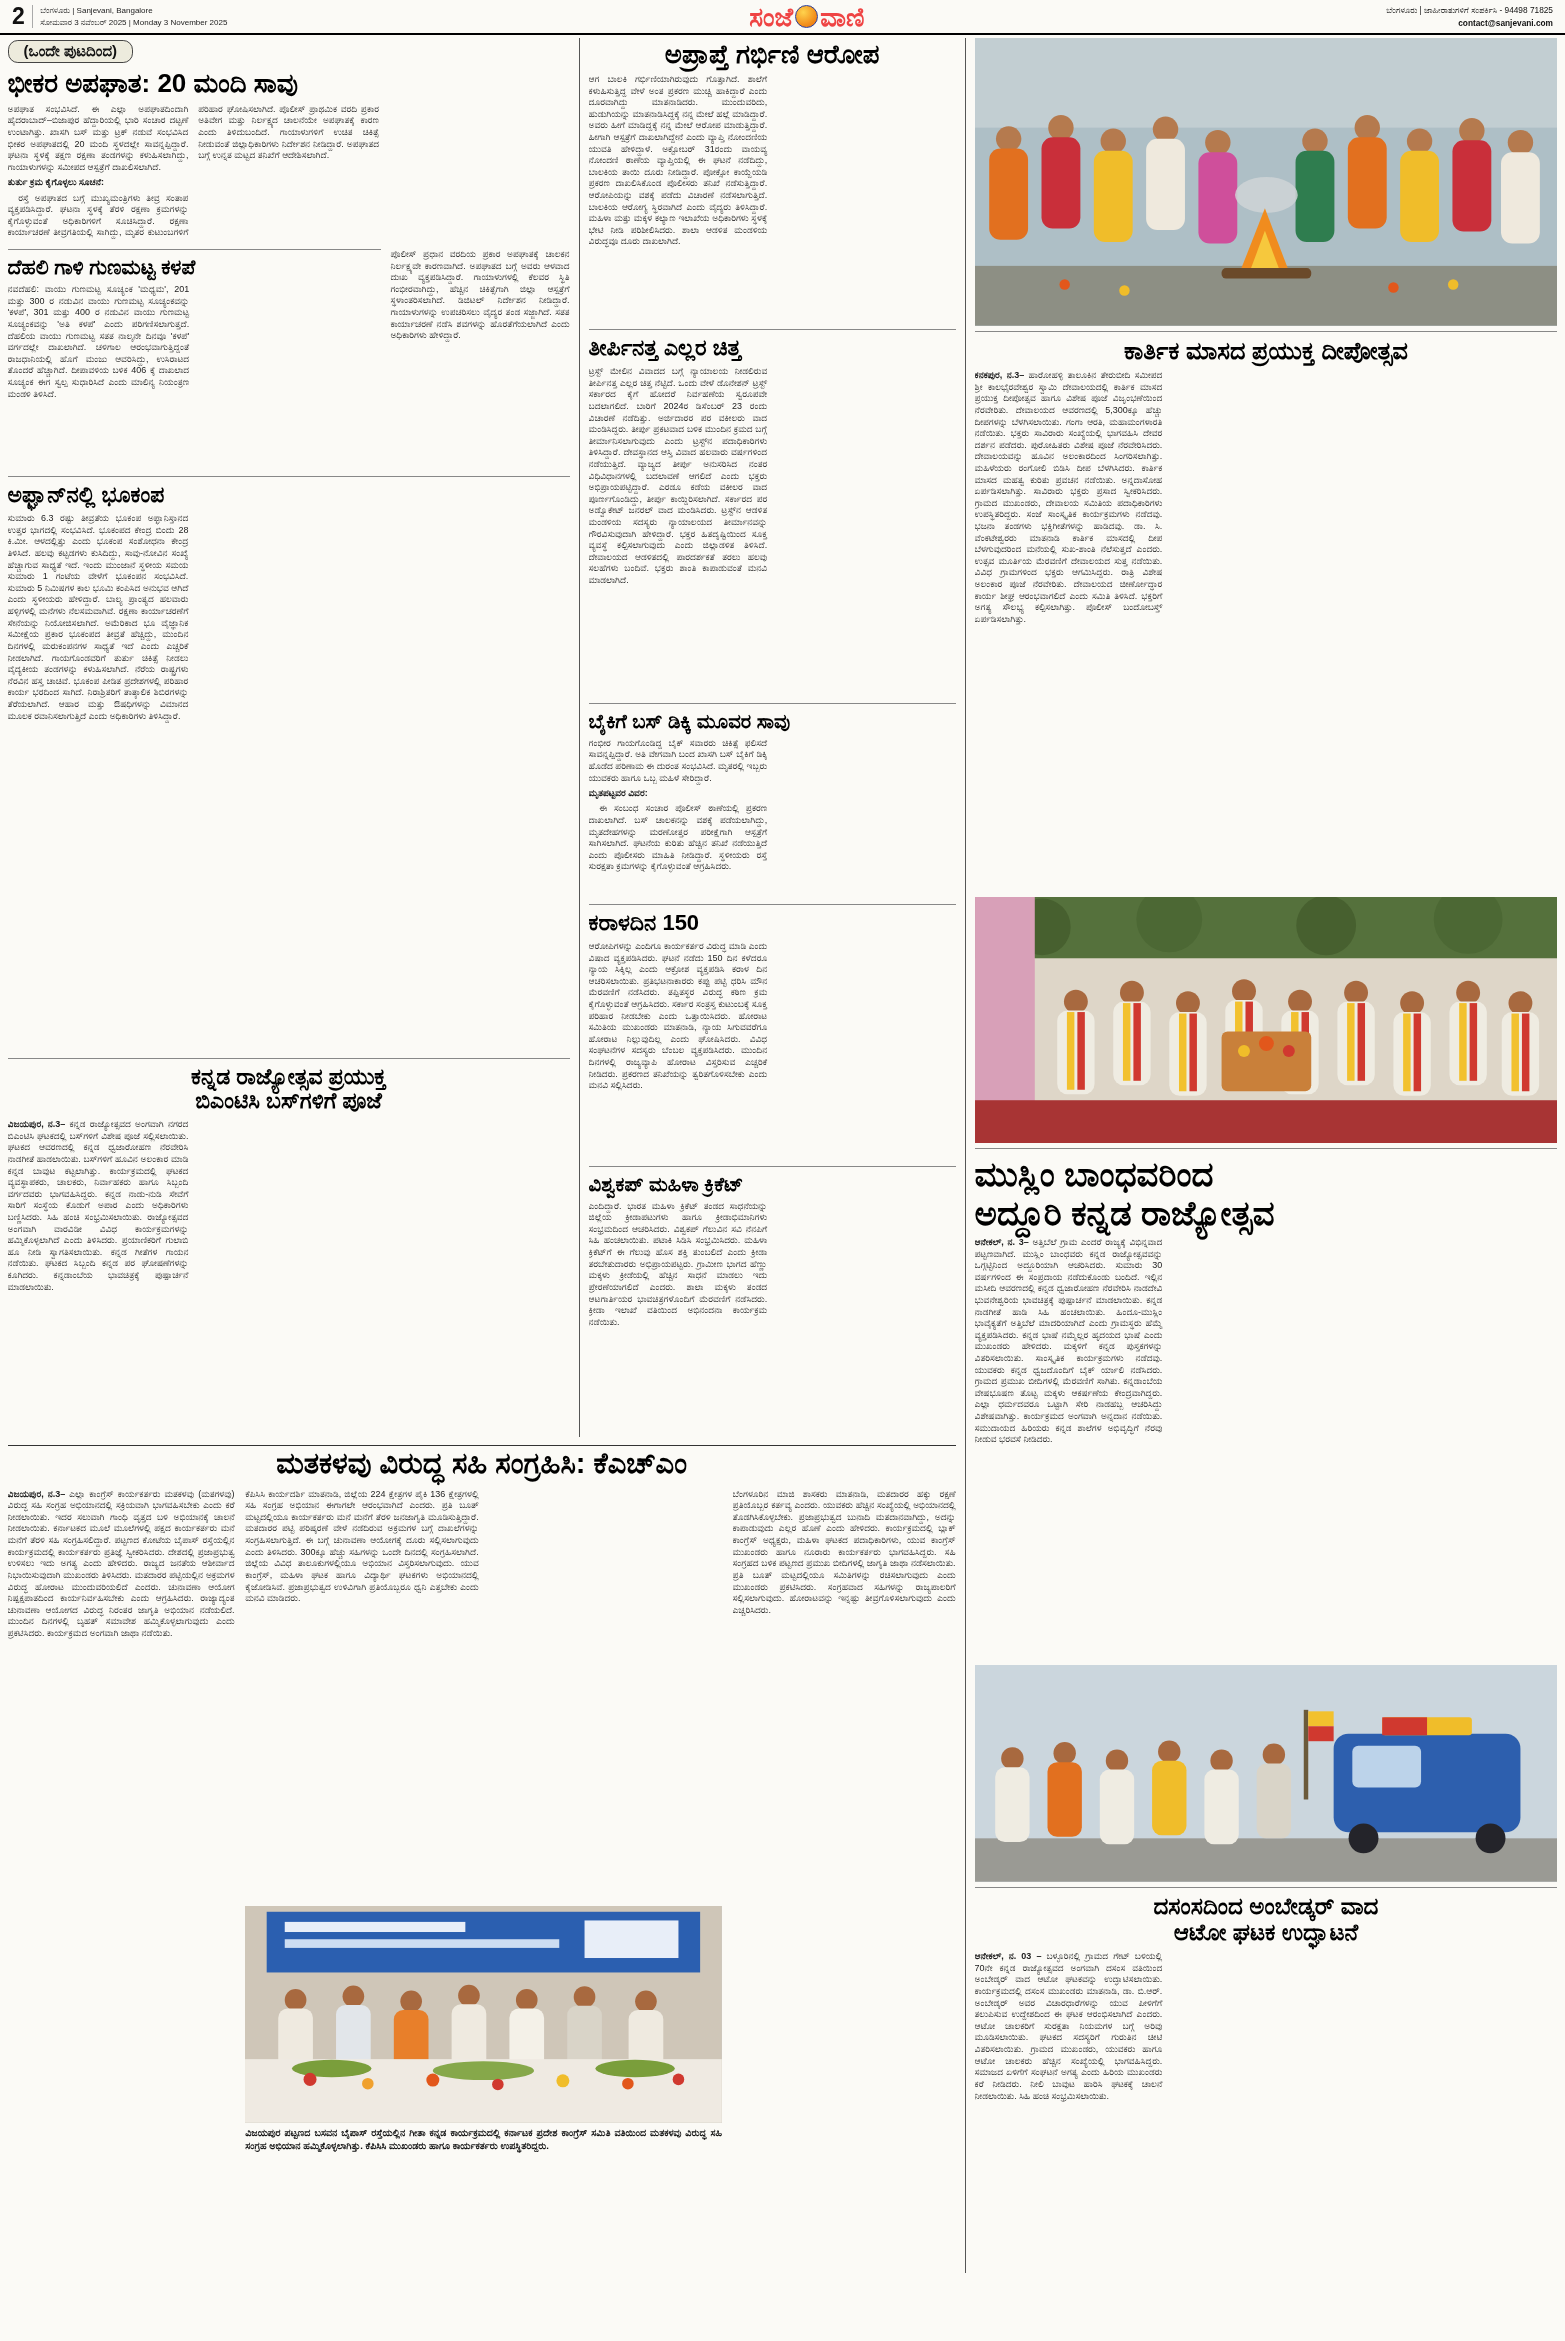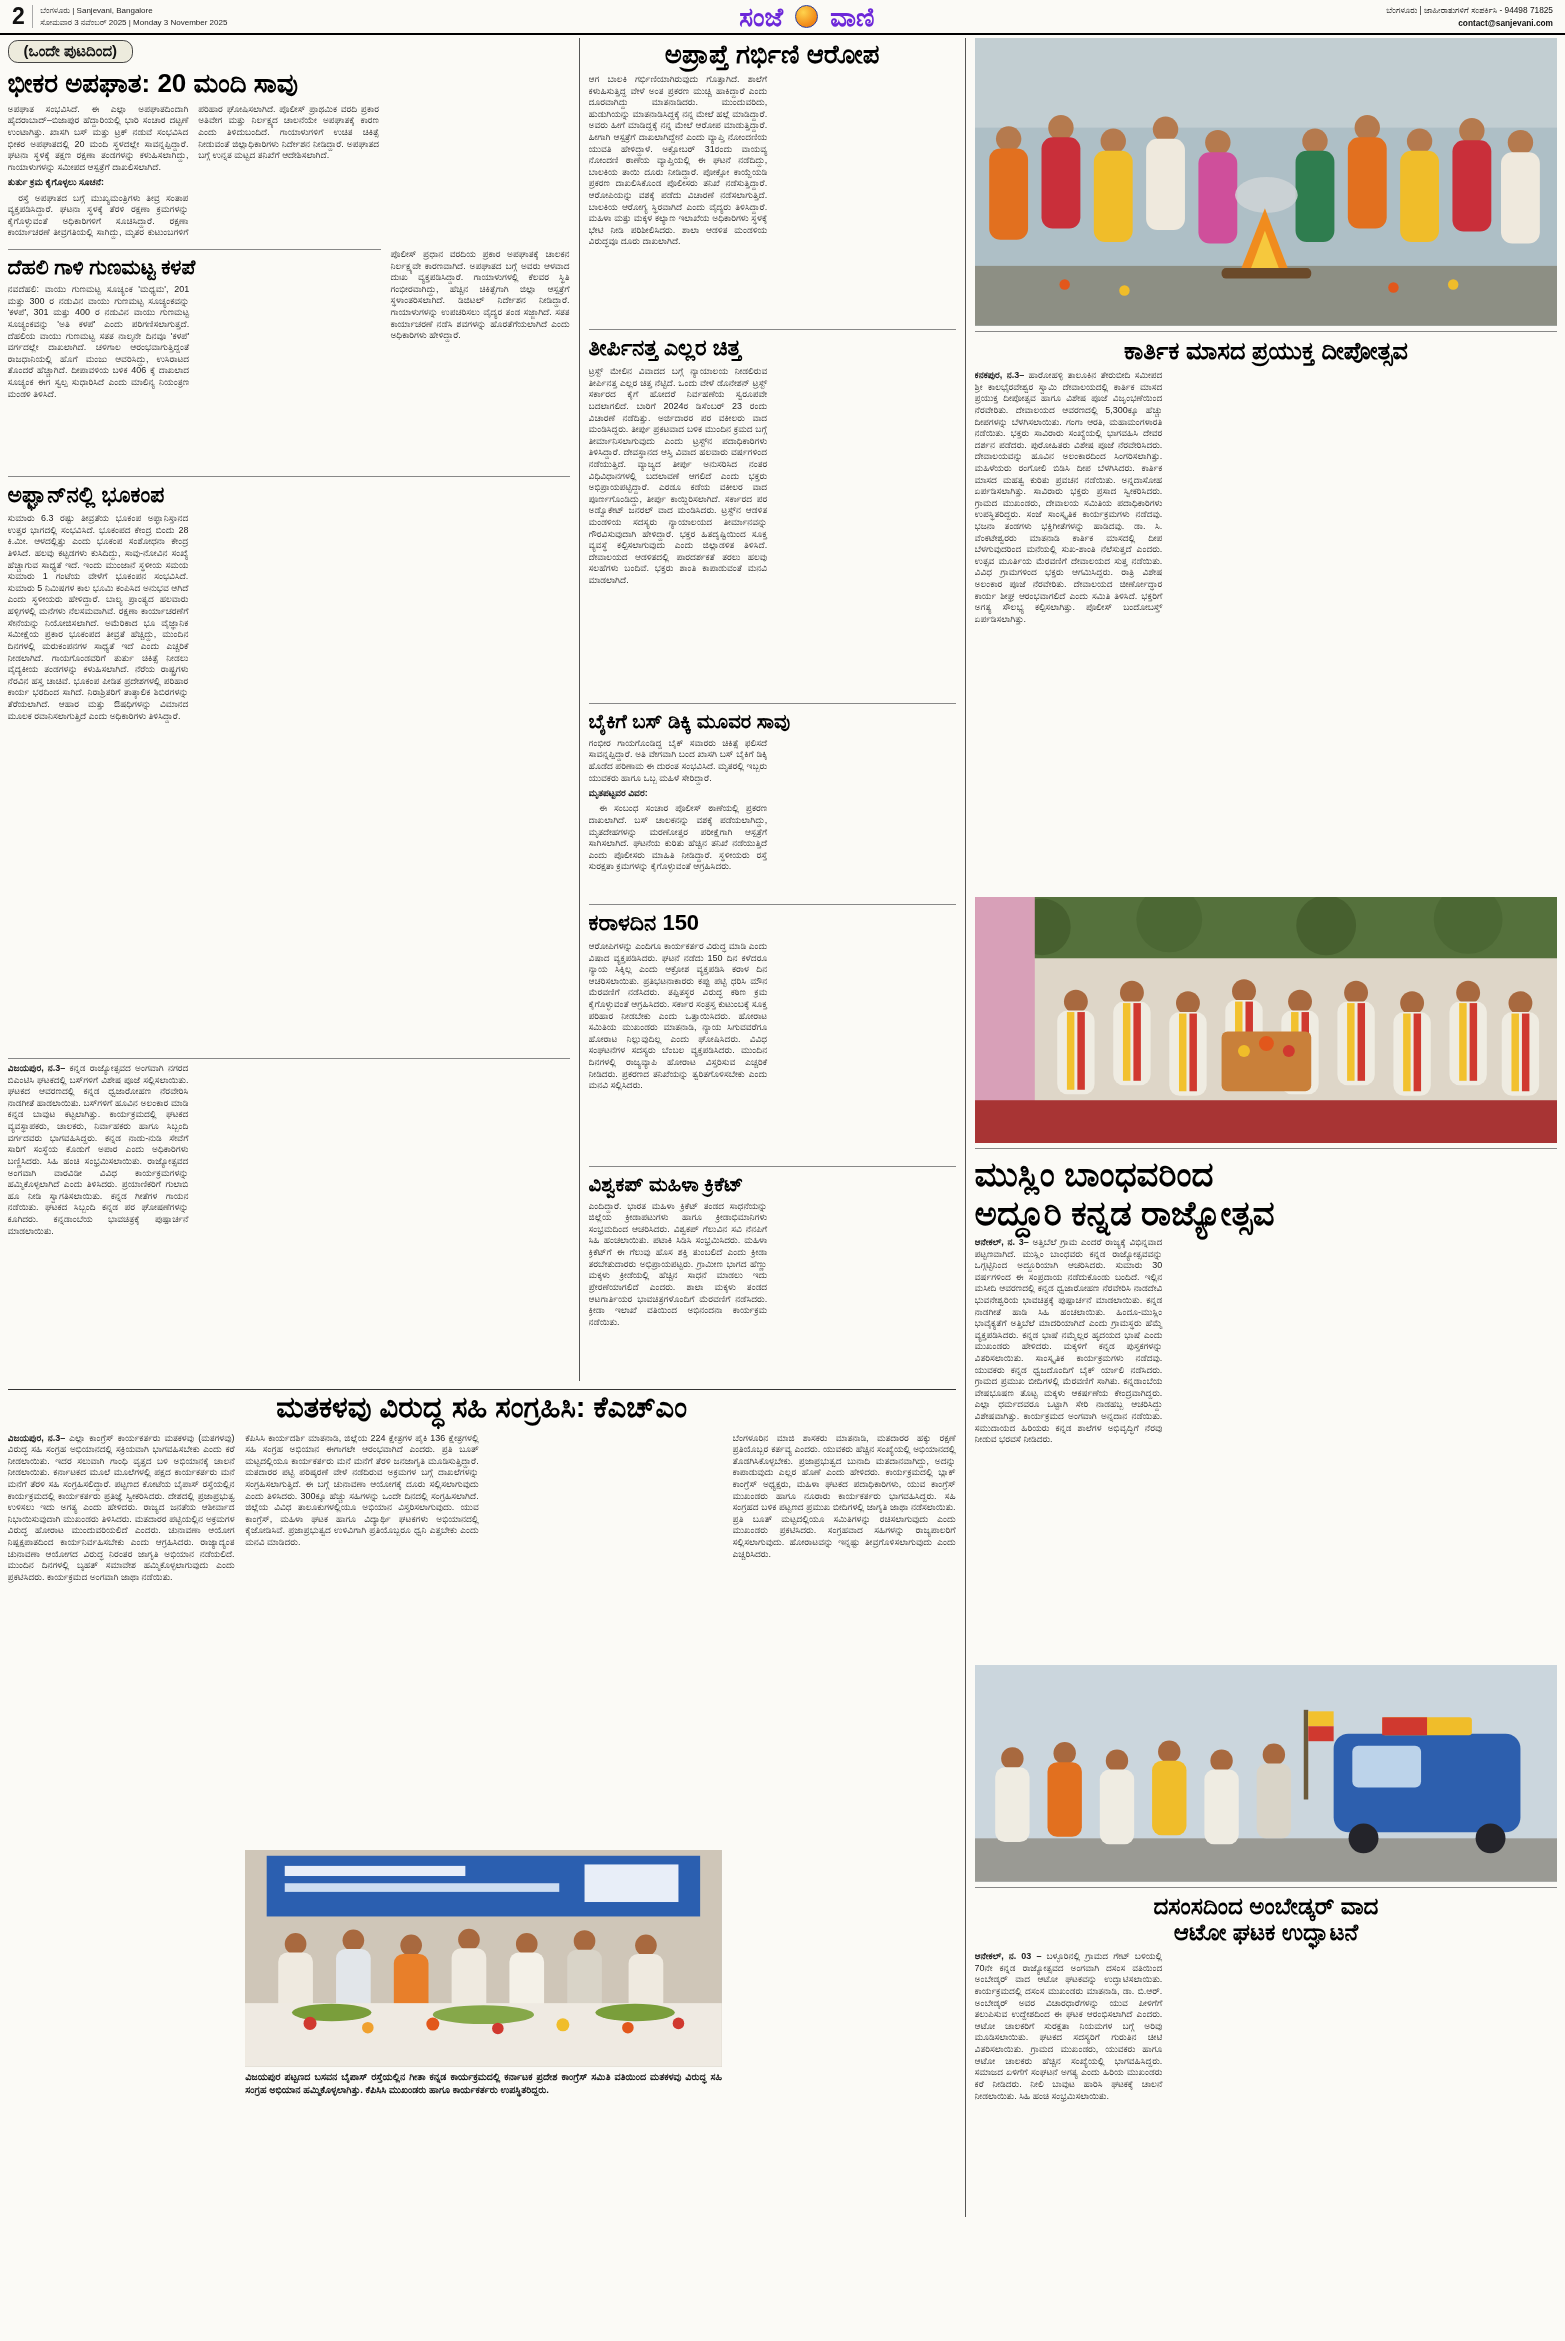--- a/index.html
+++ b/index.html
@@ -10,21 +10,21 @@
     margin:0 auto;
   }
   
   .header {
     display:flex; align-items:center; justify-content:space-between;
     padding:2.3px 12px; height:35px; border-bottom:2.3px solid #000;
   }
   .h-left { display:flex; align-items:center; }
   .pagenum { font-size:23px; font-weight:700; margin-right:7.6px; line-height:1; }
   .pub-info { font-size:8px; line-height:1.4; color:#222; border-left:0.8px solid #aaa; padding-left:6.8px; }
-  .masthead { font-size:26px; font-weight:700; color:#6d28d9; display:flex; align-items:center; gap:12px; line-height:1; }
+  .masthead { font-size:26px; font-weight:700; color:#ef4444; display:flex; align-items:center; gap:2px; line-height:1; }
   .logo-icon {
     width:23px; height:23px; border-radius:50%;
     background:radial-gradient(circle at 35% 30%, #ffd34d, #f08414 72%);
     display:inline-block; border:1.5px solid #2a3f9e;
   }
   .h-right { font-size:8.3px; text-align:right; line-height:1.45; color:#111; }
   .h-right .line2 { font-weight:700; }
   
   .main { display:flex; padding:3px 7.6px 0; }
   .left-wrap { width:948px; }
@@ -116,20 +116,24 @@
           </div>
 
           <article>
             <h2 class="headline" style="font-size:22px">ಅಫ್ಘಾನ್‌ನಲ್ಲಿ ಭೂಕಂಪ</h2>
             <div class="bodytext cols-3" style="height:539px">
               <p class="nohang"><span>ಸುಮಾರು 6.3 ರಷ್ಟು ತೀವ್ರತೆಯ ಭೂಕಂಪ ಅಫ್ಘಾನಿಸ್ತಾನದ ಉತ್ತರ ಭಾಗದಲ್ಲಿ ಸಂಭವಿಸಿದೆ. ಭೂಕಂಪದ ಕೇಂದ್ರ ಬಿಂದು 28 ಕಿ.ಮೀ. ಆಳದಲ್ಲಿತ್ತು ಎಂದು ಭೂಕಂಪ ಸಂಶೋಧನಾ ಕೇಂದ್ರ ತಿಳಿಸಿದೆ. ಹಲವು ಕಟ್ಟಡಗಳು ಕುಸಿದಿದ್ದು, ಸಾವು-ನೋವಿನ ಸಂಖ್ಯೆ ಹೆಚ್ಚಾಗುವ ಸಾಧ್ಯತೆ ಇದೆ. ಇಂದು ಮುಂಜಾನೆ ಸ್ಥಳೀಯ ಸಮಯ ಸುಮಾರು 1 ಗಂಟೆಯ ವೇಳೆಗೆ ಭೂಕಂಪನ ಸಂಭವಿಸಿದೆ. ಸುಮಾರು 5 ನಿಮಿಷಗಳ ಕಾಲ ಭೂಮಿ ಕಂಪಿಸಿದ ಅನುಭವ ಆಗಿದೆ ಎಂದು ಸ್ಥಳೀಯರು ಹೇಳಿದ್ದಾರೆ. ಬಾಲ್ಯ ಪ್ರಾಂತ್ಯದ ಹಲವಾರು ಹಳ್ಳಿಗಳಲ್ಲಿ ಮನೆಗಳು ನೆಲಸಮವಾಗಿವೆ. ರಕ್ಷಣಾ ಕಾರ್ಯಾಚರಣೆಗೆ ಸೇನೆಯನ್ನು ನಿಯೋಜಿಸಲಾಗಿದೆ. ಅಮೆರಿಕಾದ ಭೂ ವೈಜ್ಞಾನಿಕ ಸಮೀಕ್ಷೆಯ ಪ್ರಕಾರ ಭೂಕಂಪದ ತೀವ್ರತೆ ಹೆಚ್ಚಿದ್ದು, ಮುಂದಿನ ದಿನಗಳಲ್ಲಿ ಮರುಕಂಪನಗಳ ಸಾಧ್ಯತೆ ಇದೆ ಎಂದು ಎಚ್ಚರಿಕೆ ನೀಡಲಾಗಿದೆ. ಗಾಯಗೊಂಡವರಿಗೆ ತುರ್ತು ಚಿಕಿತ್ಸೆ ನೀಡಲು ವೈದ್ಯಕೀಯ ತಂಡಗಳನ್ನು ಕಳುಹಿಸಲಾಗಿದೆ. ನೆರೆಯ ರಾಷ್ಟ್ರಗಳು ನೆರವಿನ ಹಸ್ತ ಚಾಚಿವೆ. ಭೂಕಂಪ ಪೀಡಿತ ಪ್ರದೇಶಗಳಲ್ಲಿ ಪರಿಹಾರ ಕಾರ್ಯ ಭರದಿಂದ ಸಾಗಿದೆ. ನಿರಾಶ್ರಿತರಿಗೆ ತಾತ್ಕಾಲಿಕ ಶಿಬಿರಗಳನ್ನು ತೆರೆಯಲಾಗಿದೆ. ಆಹಾರ ಮತ್ತು ಔಷಧಿಗಳನ್ನು ವಿಮಾನದ ಮೂಲಕ ರವಾನಿಸಲಾಗುತ್ತಿದೆ ಎಂದು ಅಧಿಕಾರಿಗಳು ತಿಳಿಸಿದ್ದಾರೆ.</span></p>
             </div>
           </article>
 
           <article>
+            <h2 class="headline center" style="font-size:22px">
+              <span style="display:block">ಕನ್ನಡ ರಾಜ್ಯೋತ್ಸವ ಪ್ರಯುಕ್ತ</span>
+              <span style="display:block">ಬಿಎಂಟಿಸಿ ಬಸ್‌ಗಳಿಗೆ ಪೂಜೆ</span>
+            </h2>
             <div class="bodytext cols-3" style="height:318px">
               <p class="nohang"><b class="dateline">ವಿಜಯಪುರ, ನ.3–</b> <span>ಕನ್ನಡ ರಾಜ್ಯೋತ್ಸವದ ಅಂಗವಾಗಿ ನಗರದ ಬಿಎಂಟಿಸಿ ಘಟಕದಲ್ಲಿ ಬಸ್‌ಗಳಿಗೆ ವಿಶೇಷ ಪೂಜೆ ಸಲ್ಲಿಸಲಾಯಿತು. ಘಟಕದ ಆವರಣದಲ್ಲಿ ಕನ್ನಡ ಧ್ವಜಾರೋಹಣ ನೆರವೇರಿಸಿ ನಾಡಗೀತೆ ಹಾಡಲಾಯಿತು. ಬಸ್‌ಗಳಿಗೆ ಹೂವಿನ ಅಲಂಕಾರ ಮಾಡಿ ಕನ್ನಡ ಬಾವುಟ ಕಟ್ಟಲಾಗಿತ್ತು. ಕಾರ್ಯಕ್ರಮದಲ್ಲಿ ಘಟಕದ ವ್ಯವಸ್ಥಾಪಕರು, ಚಾಲಕರು, ನಿರ್ವಾಹಕರು ಹಾಗೂ ಸಿಬ್ಬಂದಿ ವರ್ಗದವರು ಭಾಗವಹಿಸಿದ್ದರು. ಕನ್ನಡ ನಾಡು-ನುಡಿ ಸೇವೆಗೆ ಸಾರಿಗೆ ಸಂಸ್ಥೆಯ ಕೊಡುಗೆ ಅಪಾರ ಎಂದು ಅಧಿಕಾರಿಗಳು ಬಣ್ಣಿಸಿದರು. ಸಿಹಿ ಹಂಚಿ ಸಂಭ್ರಮಿಸಲಾಯಿತು. ರಾಜ್ಯೋತ್ಸವದ ಅಂಗವಾಗಿ ವಾರವಿಡೀ ವಿವಿಧ ಕಾರ್ಯಕ್ರಮಗಳನ್ನು ಹಮ್ಮಿಕೊಳ್ಳಲಾಗಿದೆ ಎಂದು ತಿಳಿಸಿದರು. ಪ್ರಯಾಣಿಕರಿಗೆ ಗುಲಾಬಿ ಹೂ ನೀಡಿ ಸ್ವಾಗತಿಸಲಾಯಿತು. ಕನ್ನಡ ಗೀತೆಗಳ ಗಾಯನ ನಡೆಯಿತು. ಘಟಕದ ಸಿಬ್ಬಂದಿ ಕನ್ನಡ ಪರ ಘೋಷಣೆಗಳನ್ನು ಕೂಗಿದರು. ಕನ್ನಡಾಂಬೆಯ ಭಾವಚಿತ್ರಕ್ಕೆ ಪುಷ್ಪಾರ್ಚನೆ ಮಾಡಲಾಯಿತು.</span></p>
             </div>
           </article>
         </section>
 
         <section class="mid-art">
           <article class="no-rule">
             <h2 class="headline center" style="font-size:26px">ಅಪ್ರಾಪ್ತೆ ಗರ್ಭಿಣಿ ಆರೋಪ</h2>
             <div class="bodytext cols-2" style="height:250px">

